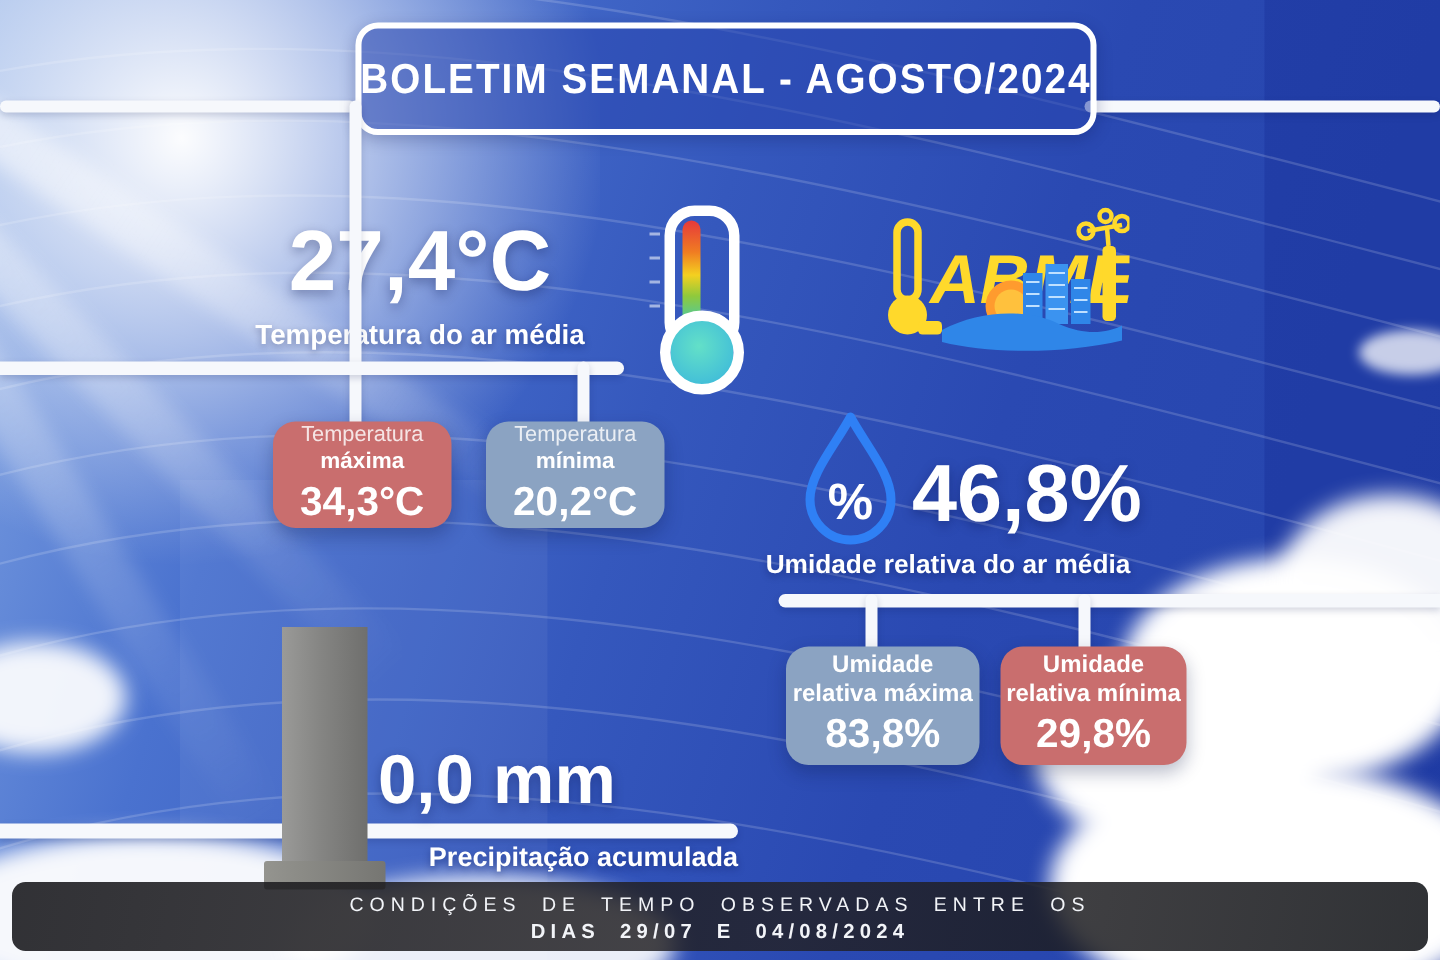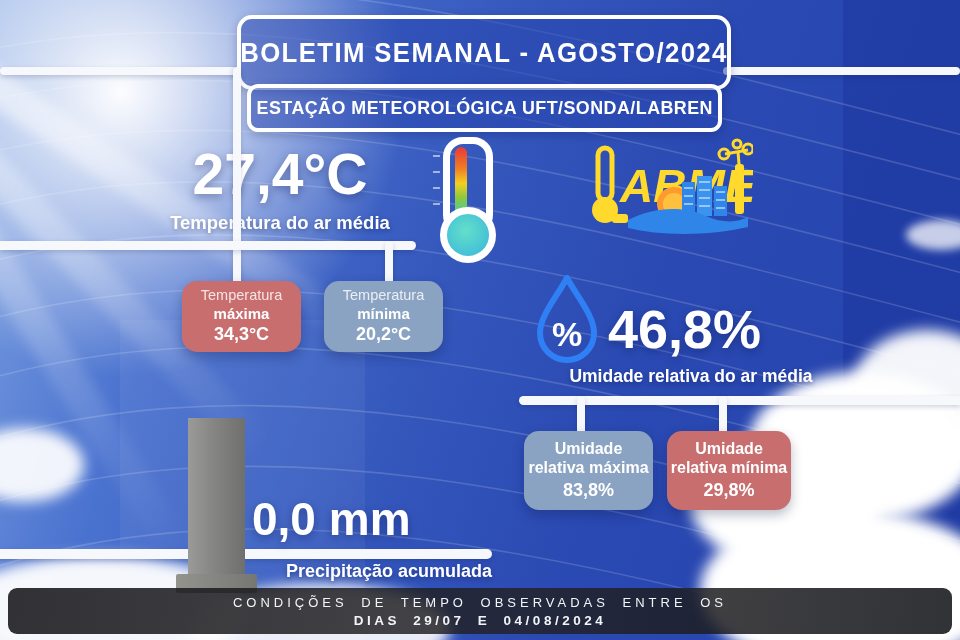--- a/index.html
+++ b/index.html
@@ -33,21 +33,21 @@
 
   .bigval{color:#fff;font-weight:bold;text-shadow:0 3px 8px rgba(5,15,70,.35);white-space:nowrap;}
   .lbl{color:#fff;font-weight:bold;text-shadow:0 2px 5px rgba(5,15,70,.35);white-space:nowrap;}
 
   
   .stat{border-radius:15px;color:#fff;text-align:center;box-shadow:0 5px 12px rgba(10,20,70,.28);
     display:flex;flex-direction:column;align-items:center;justify-content:center;line-height:1.18;}
   .stat .l1{font-size:14.5px;opacity:.82;}
   .stat .l2{font-size:15px;font-weight:bold;}
   .stat .l1b{font-size:16px;font-weight:bold;}
-  .stat .val{font-size:18px;font-weight:bold;margin-top:2px;}
+  .stat .val{font-size:27px;font-weight:bold;margin-top:2px;}
   .salmon{background:#c96e6e;}
   .slate{background:#8ba3c2;}
 
   
   .thermo{left:429px;top:137px;width:64px;height:114px;}
   .thermo .stem{position:absolute;left:14px;top:0;width:36px;height:84px;border:7px solid #fff;border-radius:20px;}
   .thermo .fill{position:absolute;left:26px;top:10px;width:12px;height:70px;border-radius:7px;
     background:linear-gradient(180deg,#e6393b 0%,#f07c22 30%,#f4d020 52%,#8fc93c 72%,#3fc9b6 100%);}
   .thermo .bulb{position:absolute;left:11px;top:70px;width:42px;height:42px;border:7px solid #fff;border-radius:50%;
     background:radial-gradient(circle at 45% 40%,#63e0c8,#38b4dd);}
@@ -102,23 +102,20 @@
   <div class="abs cloud" style="left:-50px;top:556px;width:300px;height:110px;opacity:.95;"></div>
   <div class="abs cloud" style="left:190px;top:584px;width:260px;height:90px;opacity:.9;"></div>
   <div class="abs cloud" style="left:906px;top:220px;width:70px;height:30px;opacity:.75;filter:blur(4px);"></div>
 
   <div class="abs line" style="left:0;top:67px;width:237px;height:8px;"></div>
   <div class="abs line" style="left:723px;top:67px;width:237px;height:8px;"></div>
 
   <div class="abs hdr-box">
     <span class="hdr-title">BOLETIM SEMANAL - AGOSTO/2024</span>
   </div>
-  <div class="abs hdr-sub">
-    <span class="hdr-subtitle">ESTAÇÃO METEOROLÓGICA UFT/SONDA/LABREN</span>
-  </div>
 
   <div class="abs bigval" style="left:150px;top:141px;width:260px;font-size:57px;text-align:center;">27,4°C</div>
   <div class="abs lbl" style="left:150px;top:212px;width:260px;font-size:18.5px;text-align:center;">Temperatura do ar média</div>
 
   <div class="abs thermo">
     <div class="stem"></div>
     <div class="fill"></div>
     <div class="tick" style="top:18px;"></div>
     <div class="tick" style="top:34px;"></div>
     <div class="tick" style="top:50px;"></div>
@@ -177,21 +174,21 @@
     <div class="l2">mínima</div>
     <div class="val">20,2°C</div>
   </div>
 
   <svg class="abs" style="left:532px;top:272px;" width="70" height="92" viewBox="0 0 70 92">
     <path d="M35 6 C 24 26, 8 44, 8 61 a27 27 0 0 0 54 0 C 62 44, 46 26, 35 6 Z" fill="none" stroke="#2f80f5" stroke-width="6" stroke-linejoin="round"></path>
     <text x="35" y="74" text-anchor="middle" font-family="Liberation Sans, sans-serif" font-size="34" font-weight="bold" fill="#ffffff">%</text>
   </svg>
 
   <div class="abs bigval" style="left:608px;top:298px;font-size:54px;">46,8%</div>
-  <div class="abs lbl" style="left:556px;top:366px;width:270px;font-size:17.5px;text-align:center;">Umidade relativa do ar média</div>
+  <div class="abs lbl" style="left:497px;top:366px;width:270px;font-size:17.5px;text-align:center;">Umidade relativa do ar média</div>
 
   <div class="abs line" style="left:519px;top:396px;width:441px;height:9px;border-radius:5px 0 0 5px;"></div>
   <div class="abs line" style="left:577px;top:396px;width:8px;height:40px;"></div>
   <div class="abs line" style="left:719px;top:396px;width:8px;height:40px;"></div>
 
   <div class="abs stat slate" style="left:524px;top:431px;width:129px;height:79px;">
     <div class="l1b">Umidade</div>
     <div class="l1b">relativa máxima</div>
     <div class="val">83,8%</div>
   </div>

